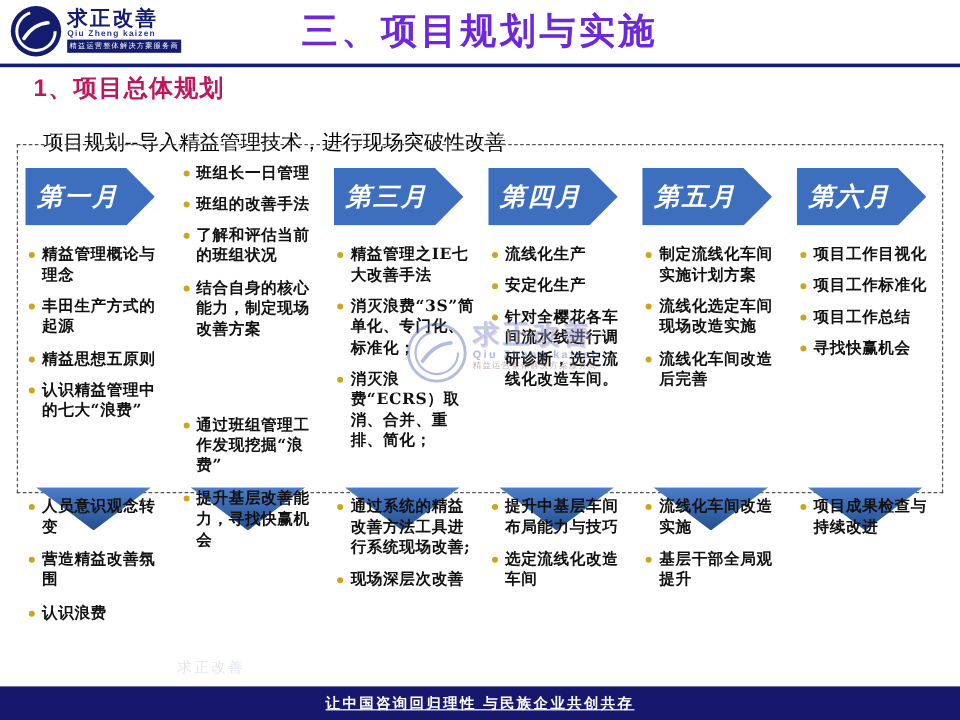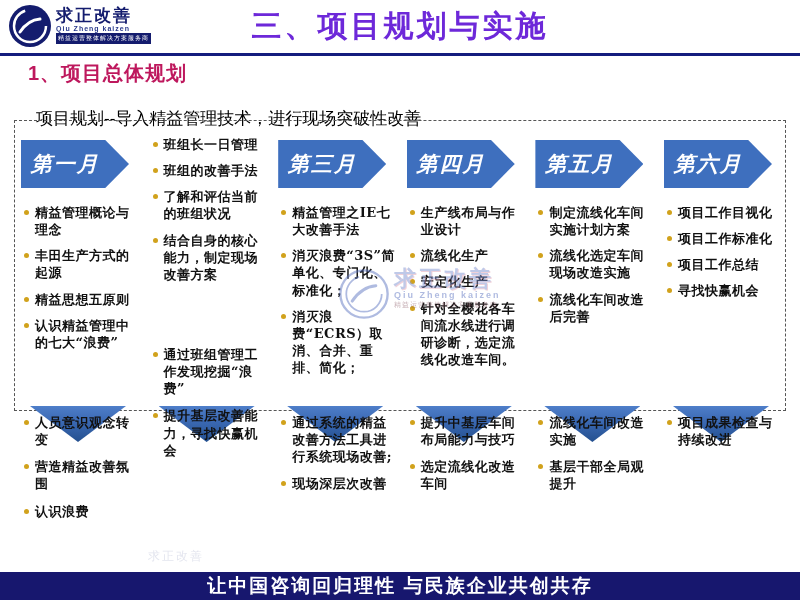--- a/index.html
+++ b/index.html
@@ -82,22 +82,23 @@
     position:absolute; left:148px; top:548px; opacity:0.15; pointer-events:none;
     font-family:"Liberation Sans", sans-serif; font-size:12px; color:#44508f; letter-spacing:2px;
   }
 
   
   .footer {
     position:absolute; left:0; bottom:0; width:800px; height:28px; background:#17176e;
     display:flex; align-items:center; justify-content:center;
   }
   .footer-text {
-    color:#fff; font-size:19px; font-weight:bold; letter-spacing:2px;
+    color:#fff; font-size:12px; font-weight:bold; letter-spacing:2px;
     font-family:"Liberation Sans", sans-serif;
+    text-decoration:underline;
   }
 </style>
 </head>
 <body>
 
 <div class="header">
   <div class="logo">
     <svg class="logo-emblem" viewBox="0 0 44 44">
       <circle cx="22" cy="22" r="21" fill="#141c6e"></circle>
       <circle cx="22" cy="22" r="16" fill="none" stroke="#ffffff" stroke-width="2.5" stroke-dasharray="70 32"></circle>
@@ -166,21 +167,20 @@
       <li>通过系统的精益改善方法工具进行系统现场改善;</li>
       <li>现场深层次改善</li>
     </ul>
   </div>
 
   <div class="column">
     <div class="month-arrow">
       <div class="month-label">第四月</div>
     </div>
     <ul class="plan-list upper">
-      <li>生产线布局与作业设计</li>
       <li>流线化生产</li>
       <li>安定化生产</li>
       <li>针对全樱花各车间流水线进行调研诊断，选定流线化改造车间。</li>
     </ul>
     <div class="down-triangle"></div>
     <ul class="plan-list lower">
       <li>提升中基层车间布局能力与技巧</li>
       <li>选定流线化改造车间</li>
     </ul>
   </div>

